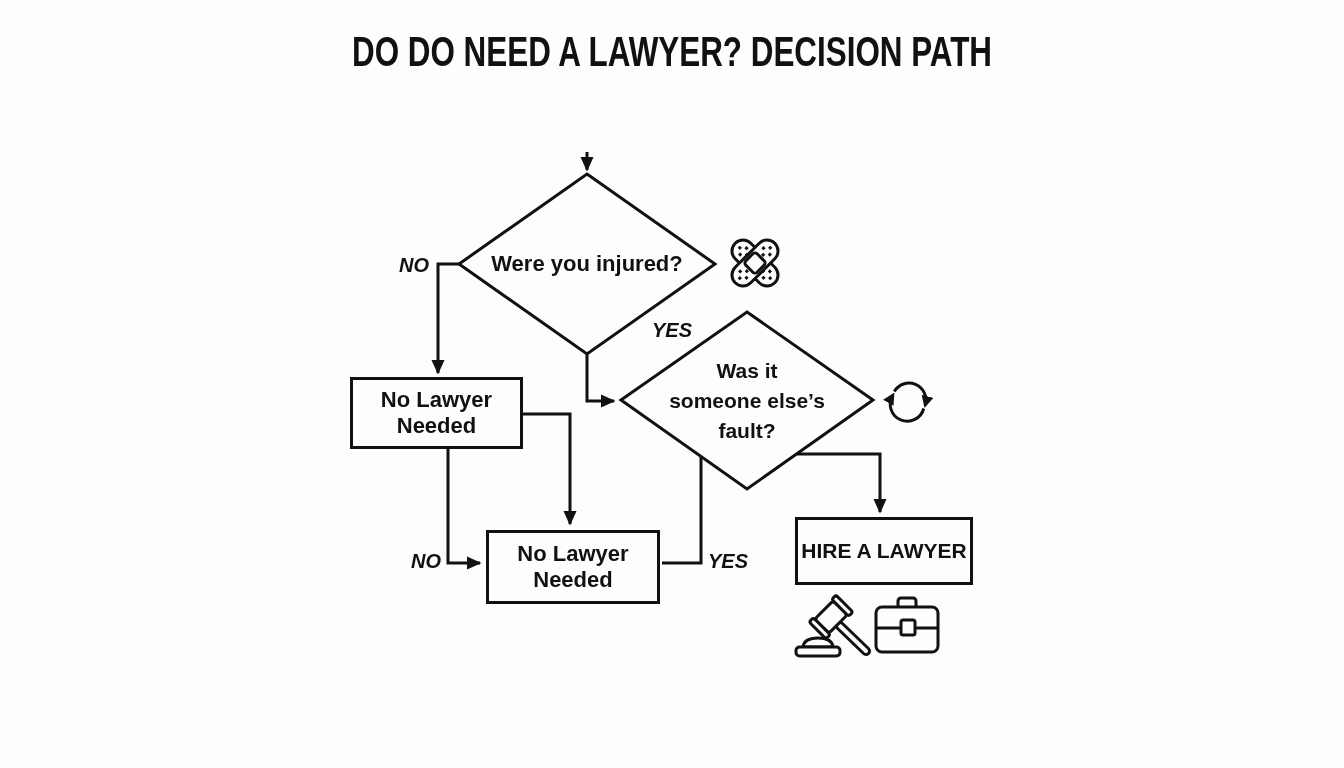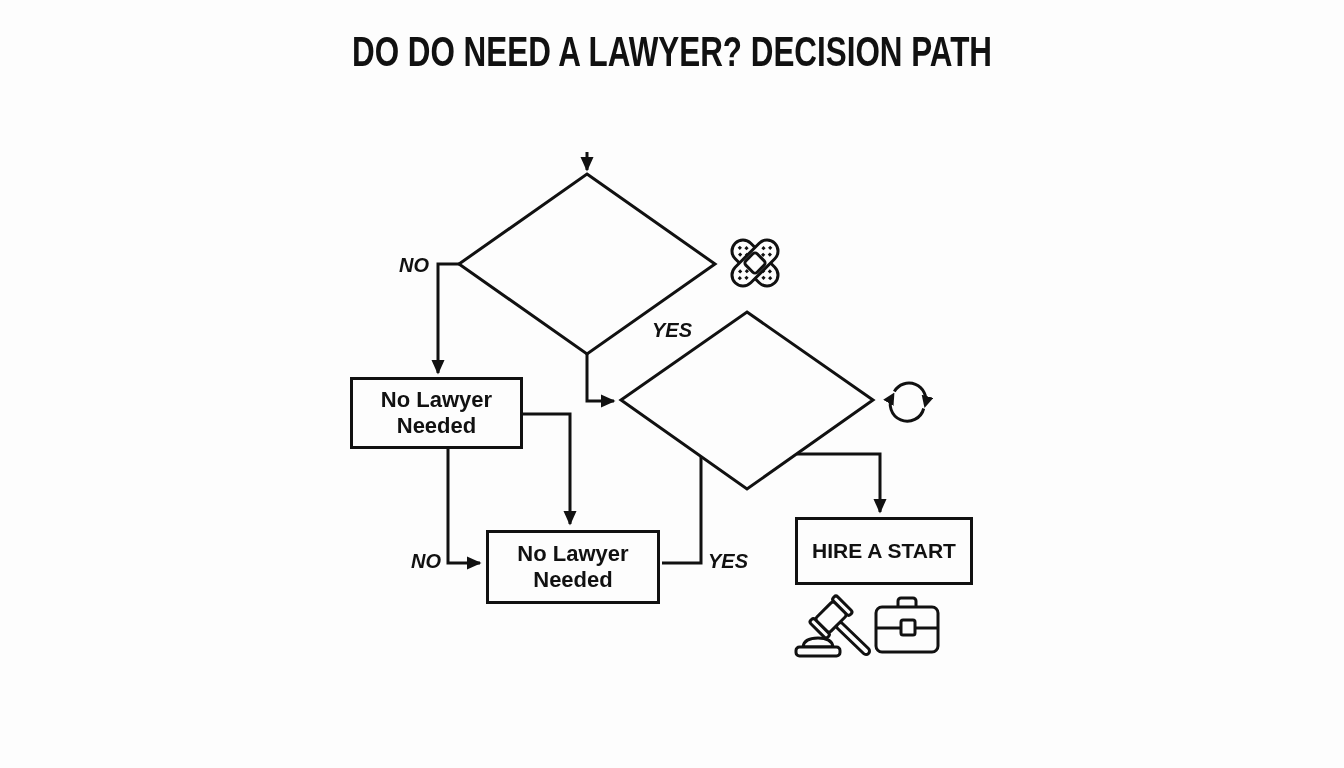--- a/index.html
+++ b/index.html
@@ -140,23 +140,29 @@
     <span>No Lawyer</span>
     <span>Needed</span>
   </div>
 
   <div class="node-box box-nl2">
     <span>No Lawyer</span>
     <span>Needed</span>
   </div>
 
   <div class="node-box box-hire">
-    <span>HIRE A START</span>
+    <span>HIRE A LAWYER</span>
   </div>
 
+  <div class="diamond-label q1-label">Were you injured?</div>
 
+  <div class="diamond-label q2-label">
+    <div>Was it</div>
+    <div>someone else’s</div>
+    <div>fault?</div>
+  </div>
 
   <div class="edge-label lbl-no1">NO</div>
   <div class="edge-label lbl-yes1">YES</div>
   <div class="edge-label lbl-no2">NO</div>
   <div class="edge-label lbl-yes2">YES</div>
 
 </div>
 
 </body></html>

